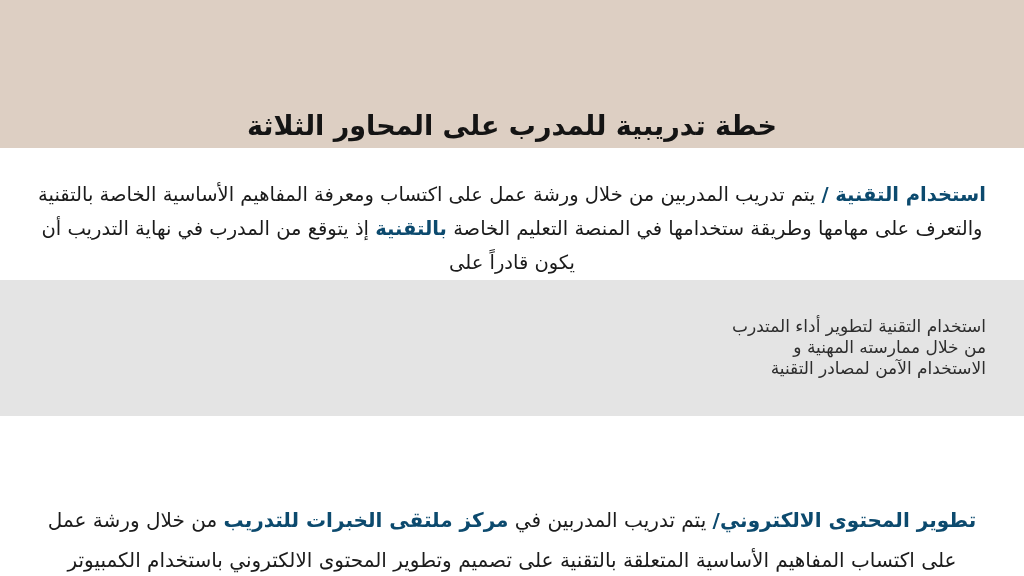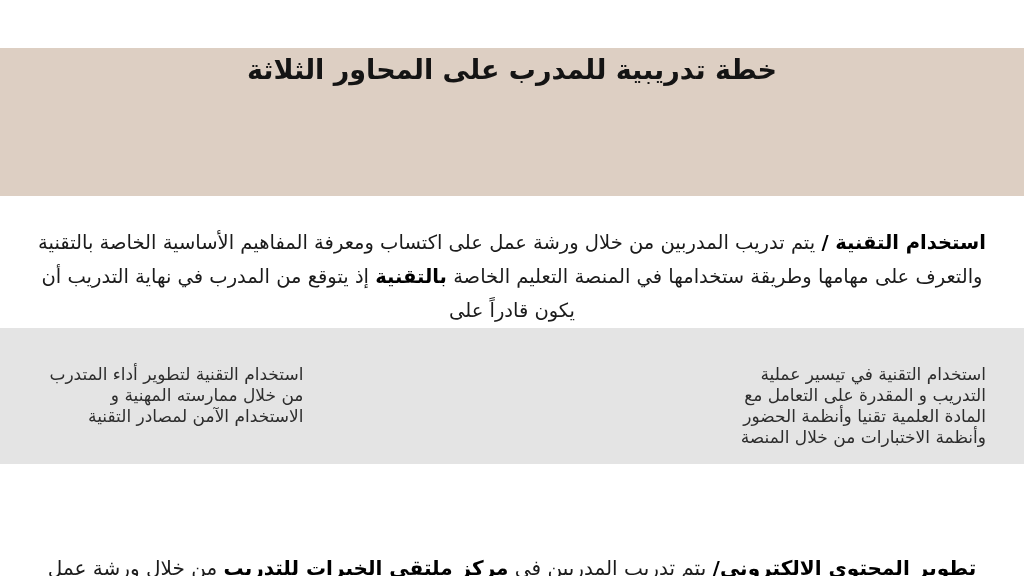--- a/index.html
+++ b/index.html
@@ -12,30 +12,30 @@
     width:1024px;height:576px;overflow:hidden;background:#ffffff;
     font-family:"DejaVu Sans","Liberation Sans",sans-serif;
     color:var(--text);
   }
   .slide{width:1024px;height:576px;display:flex;flex-direction:column;}
 
   
   .title-band{
     background:var(--header-bg);
     height:148px;flex:0 0 148px;
-    display:flex;align-items:flex-start;justify-content:center;margin-top:48px;
+    display:flex;align-items:flex-end;justify-content:center;
   }
   .title-band h1{
     margin:0;text-align:center;direction:rtl;
     font-size:27px;line-height:44px;font-weight:bold;color:#141414;
   }
 
   
   .para{direction:rtl;text-align:center;color:#1b1b1b;}
-  .para .bold{font-weight:bold;color:#000000;}
+  .para .bold{font-weight:bold;color:#0c4a6e;}
   .para-tech{
     flex:0 0 132px;height:132px;box-sizing:border-box;
     padding:30px 22px 0;
     font-size:19.5px;line-height:34px;
   }
 
   
   .band{
     background:var(--band-bg);
     flex:0 0 136px;height:136px;box-sizing:border-box;
@@ -67,21 +67,20 @@
     <h1>
       <span>خطة تدريبية للمدرب على المحاور الثلاثة</span><br>
     </h1>
   </header>
 
   <section class="para para-tech">
     <span class="bold">استخدام التقنية /</span><span>  يتم تدريب المدربين من خلال ورشة عمل على اكتساب ومعرفة المفاهيم الأساسية الخاصة بالتقنية والتعرف على مهامها وطريقة ستخدامها في المنصة التعليم الخاصة </span><span class="bold">بالتقنية</span><span> إذ يتوقع من المدرب في نهاية التدريب أن يكون قادراً على</span>
   </section>
 
   <section class="band">
-    <div class="band-col col-1">استخدام التقنية في تيسير عملية  التدريب و المقدرة على التعامل مع المادة العلمية تقنيا وأنظمة الحضور وأنظمة الاختبارات من خلال المنصة</div>
     <div class="band-col col-3">استخدام التقنية لتطوير أداء المتدرب  من خلال ممارسته المهنية  و الاستخدام الآمن لمصادر التقنية</div>
   </section>
 
   <section class="para para-content">
     <span class="bold">تطوير المحتوى الالكتروني/</span><span> يتم تدريب المدربين في </span><span class="bold">مركز ملتقى الخبرات للتدريب</span><span> من خلال ورشة عمل على اكتساب المفاهيم الأساسية المتعلقة بالتقنية على تصميم وتطوير المحتوى الالكتروني باستخدام الكمبيوتر وتطبيقاته المختلفة لمصادر التعلم، ومن ثم نشره وعرضه للمتدرب سواء أكان ذلك بصورة متزامنة او غير متزامنة.</span>
   </section>
 
 </div>
 
 </body></html>

